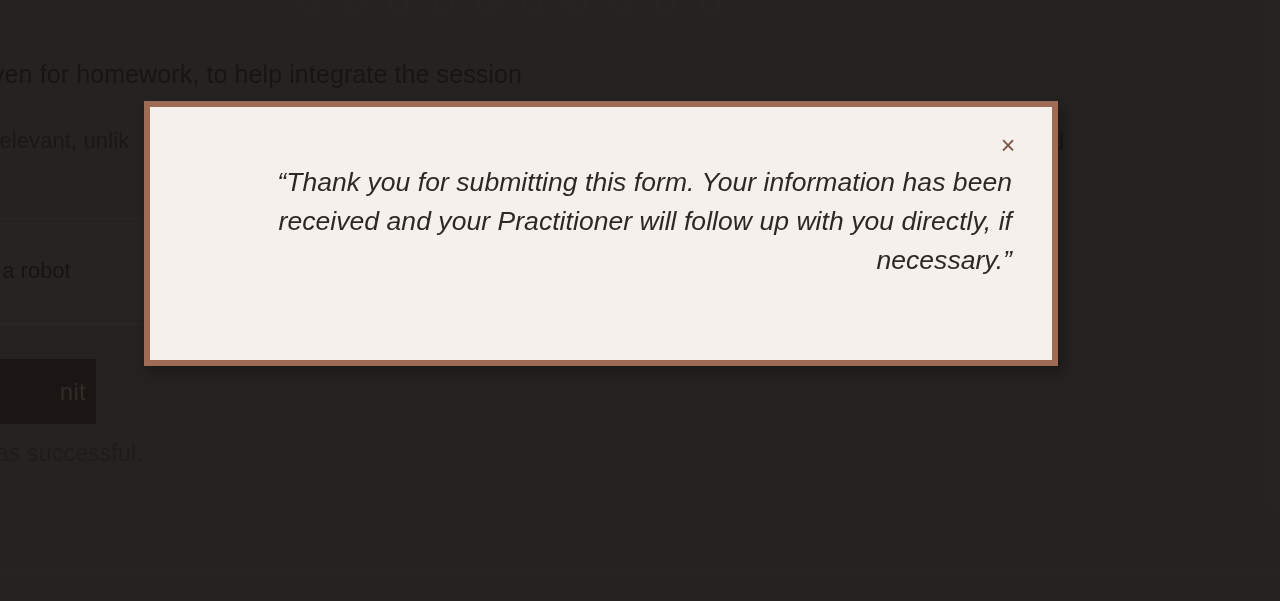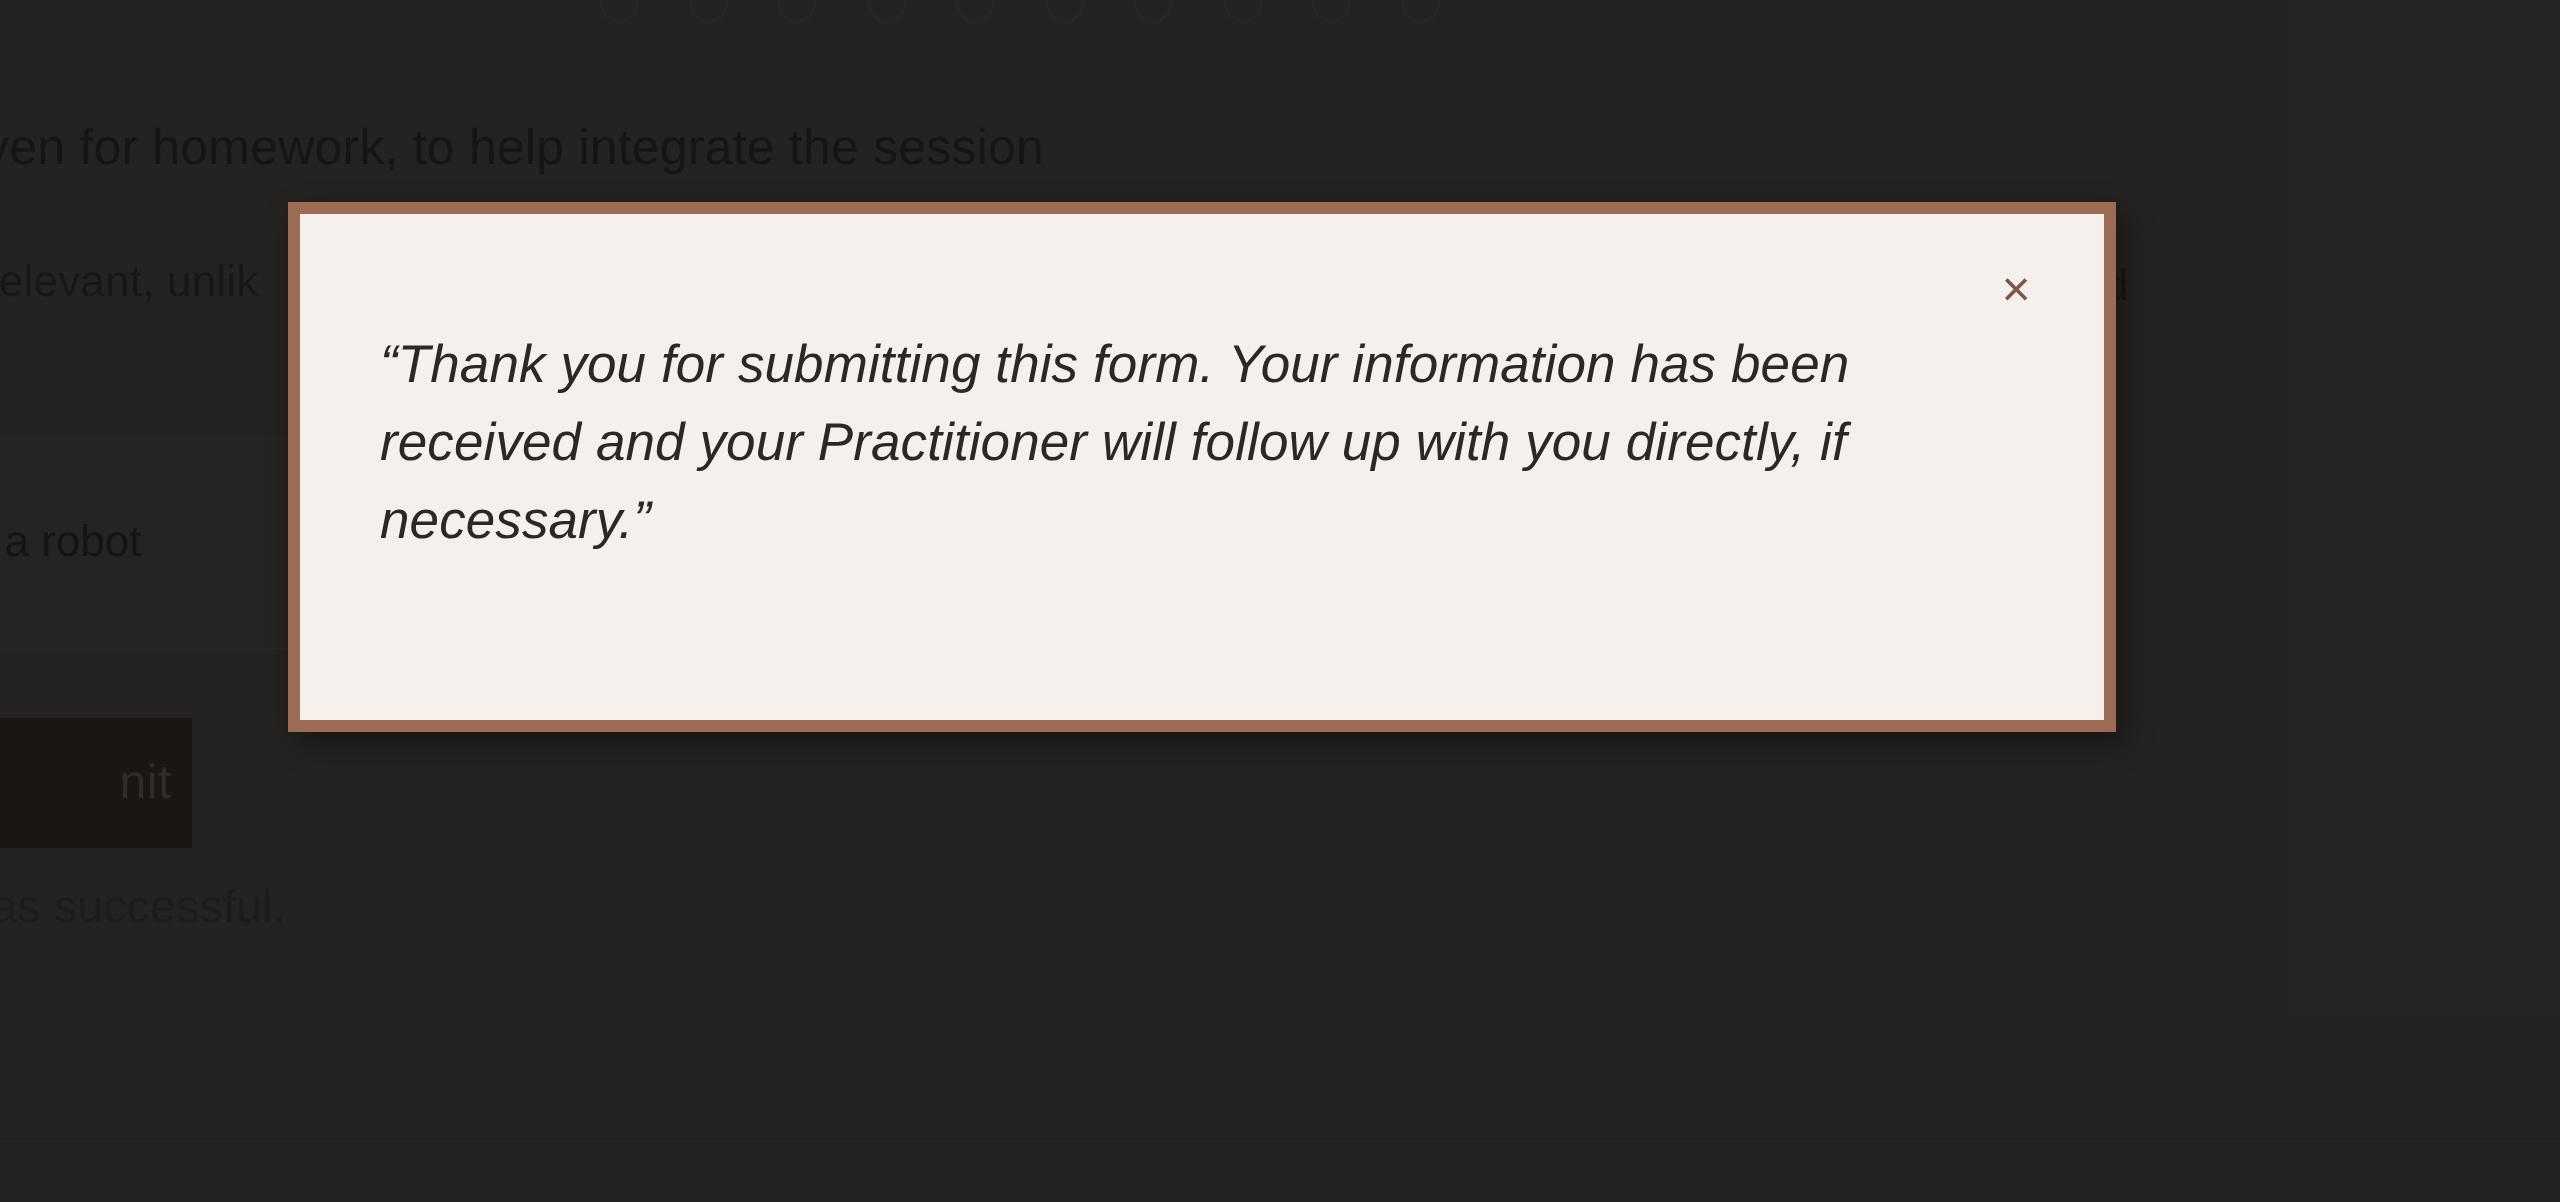--- a/index.html
+++ b/index.html
@@ -188,21 +188,21 @@
   }
 
   .modal-message {
     margin: 0;
     font-family: "Liberation Sans", sans-serif;
     font-style: italic;
     font-weight: 300;
     font-size: 26.5px;
     line-height: 39px;
     color: #2b2826;
-    text-align: left;
+    text-align: right;
     letter-spacing: 0.05px;
   }
 </style>
 </head>
 <body>
 
 <div id="page">
 
   <div class="page-content">
 

